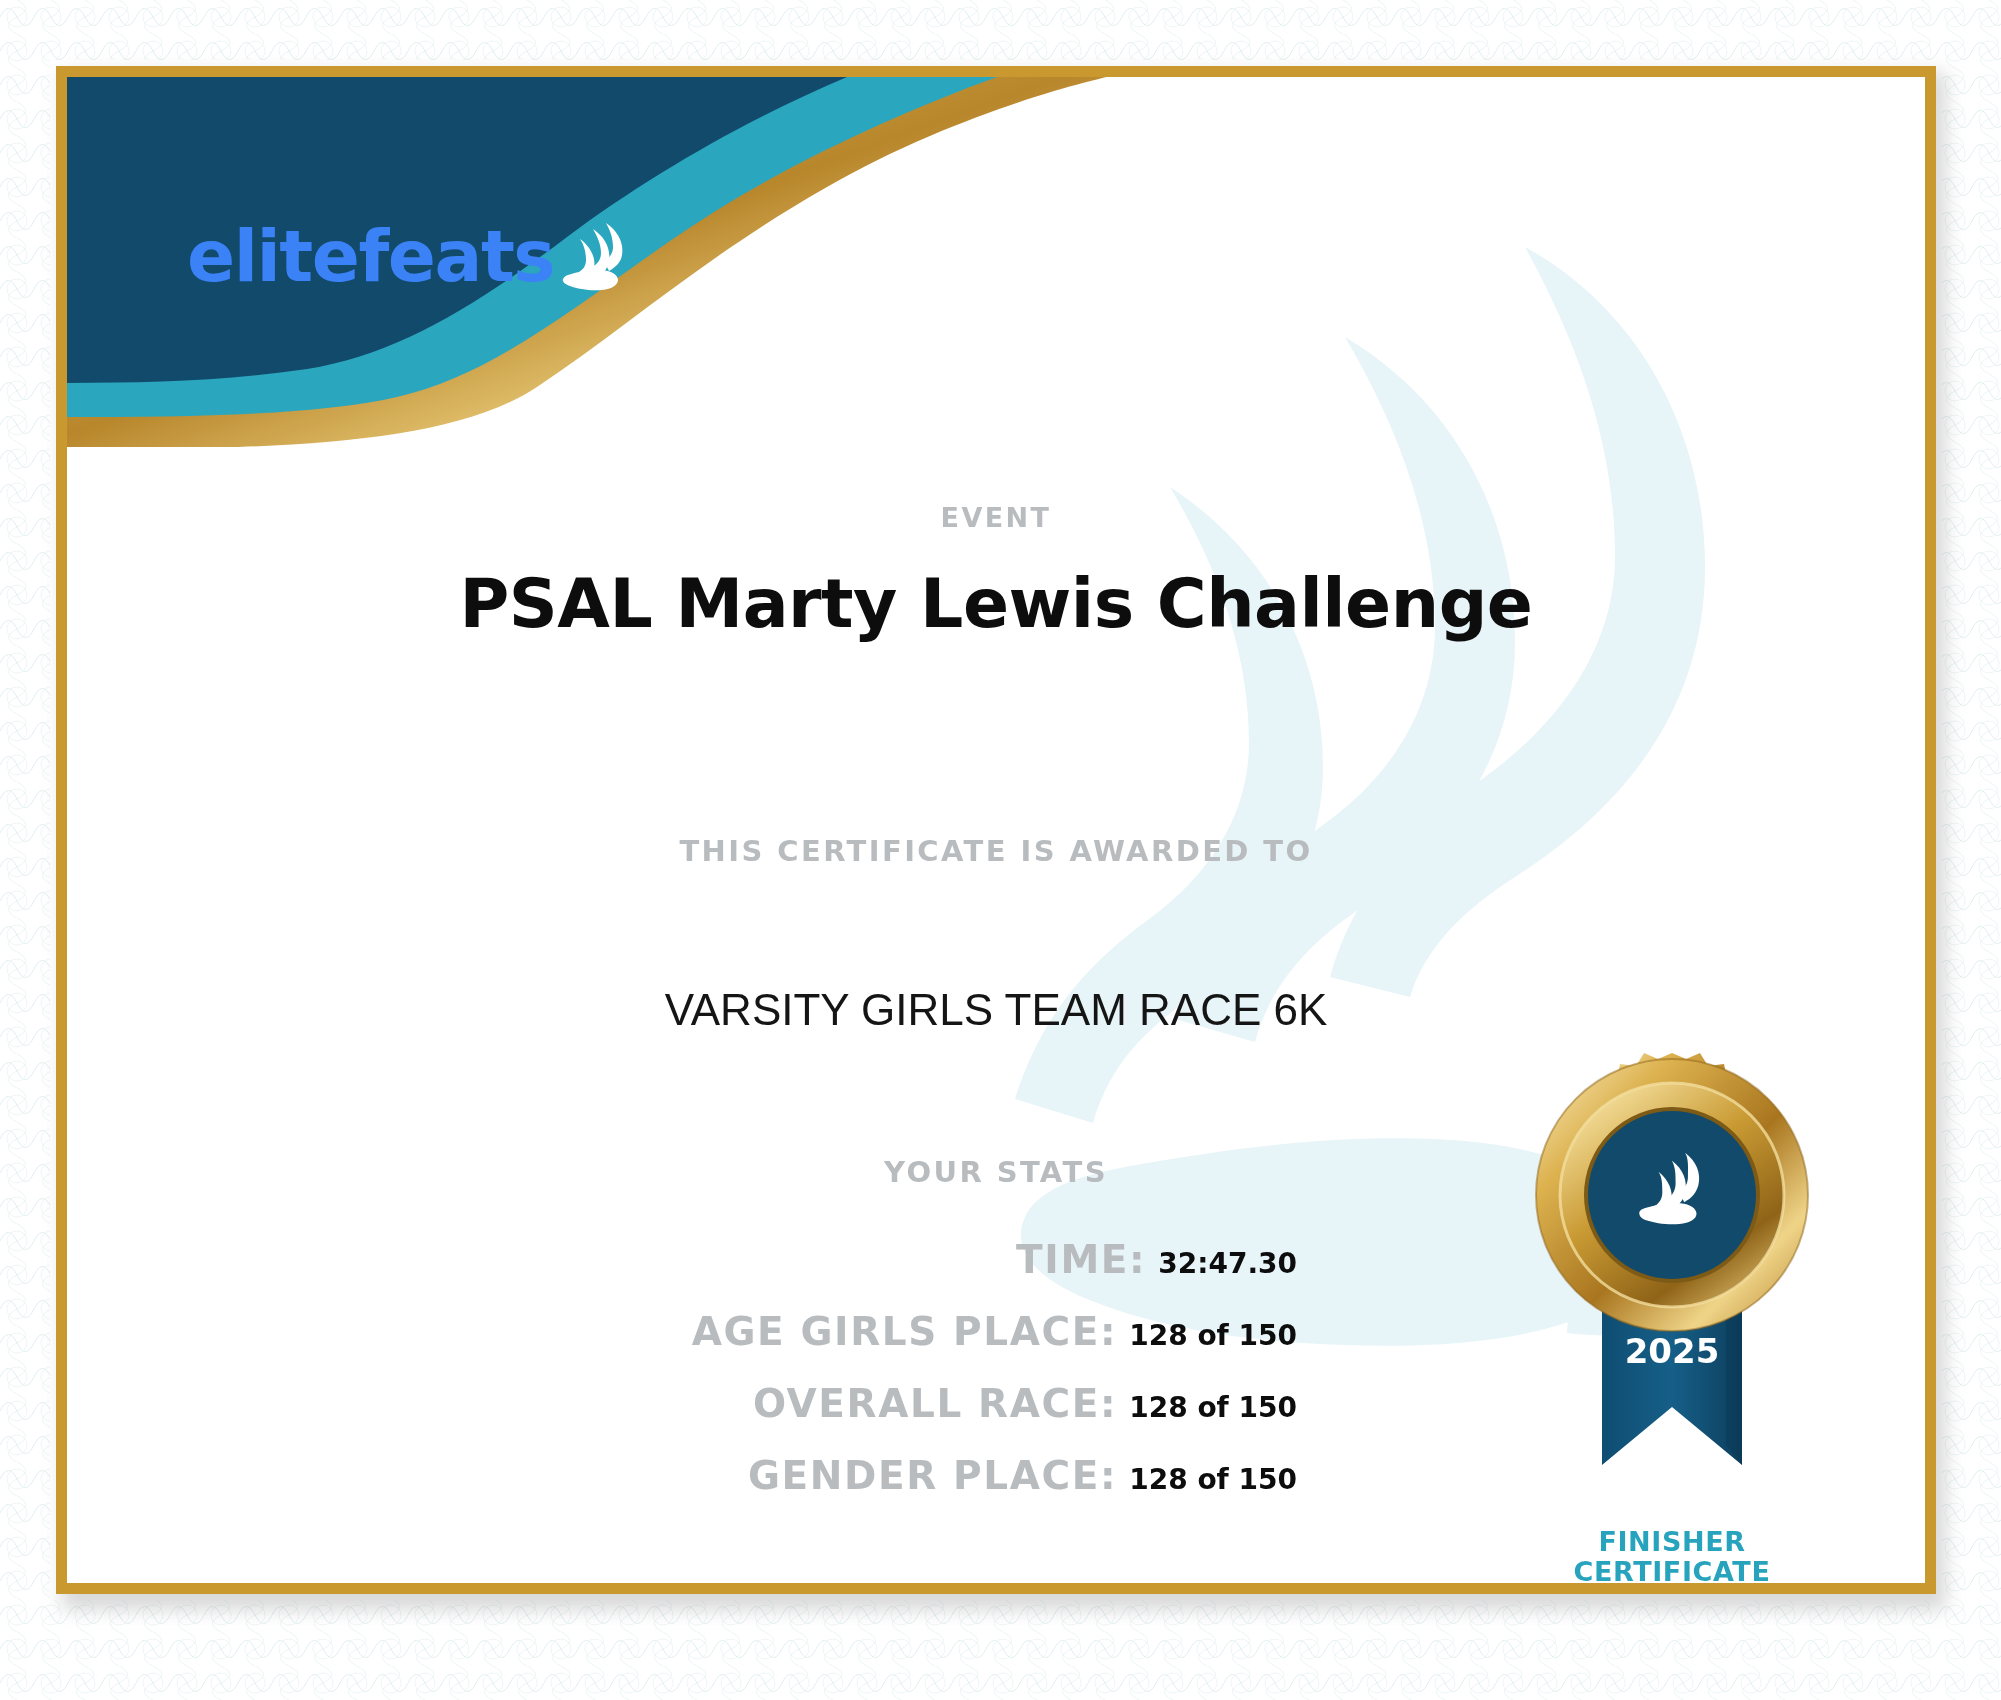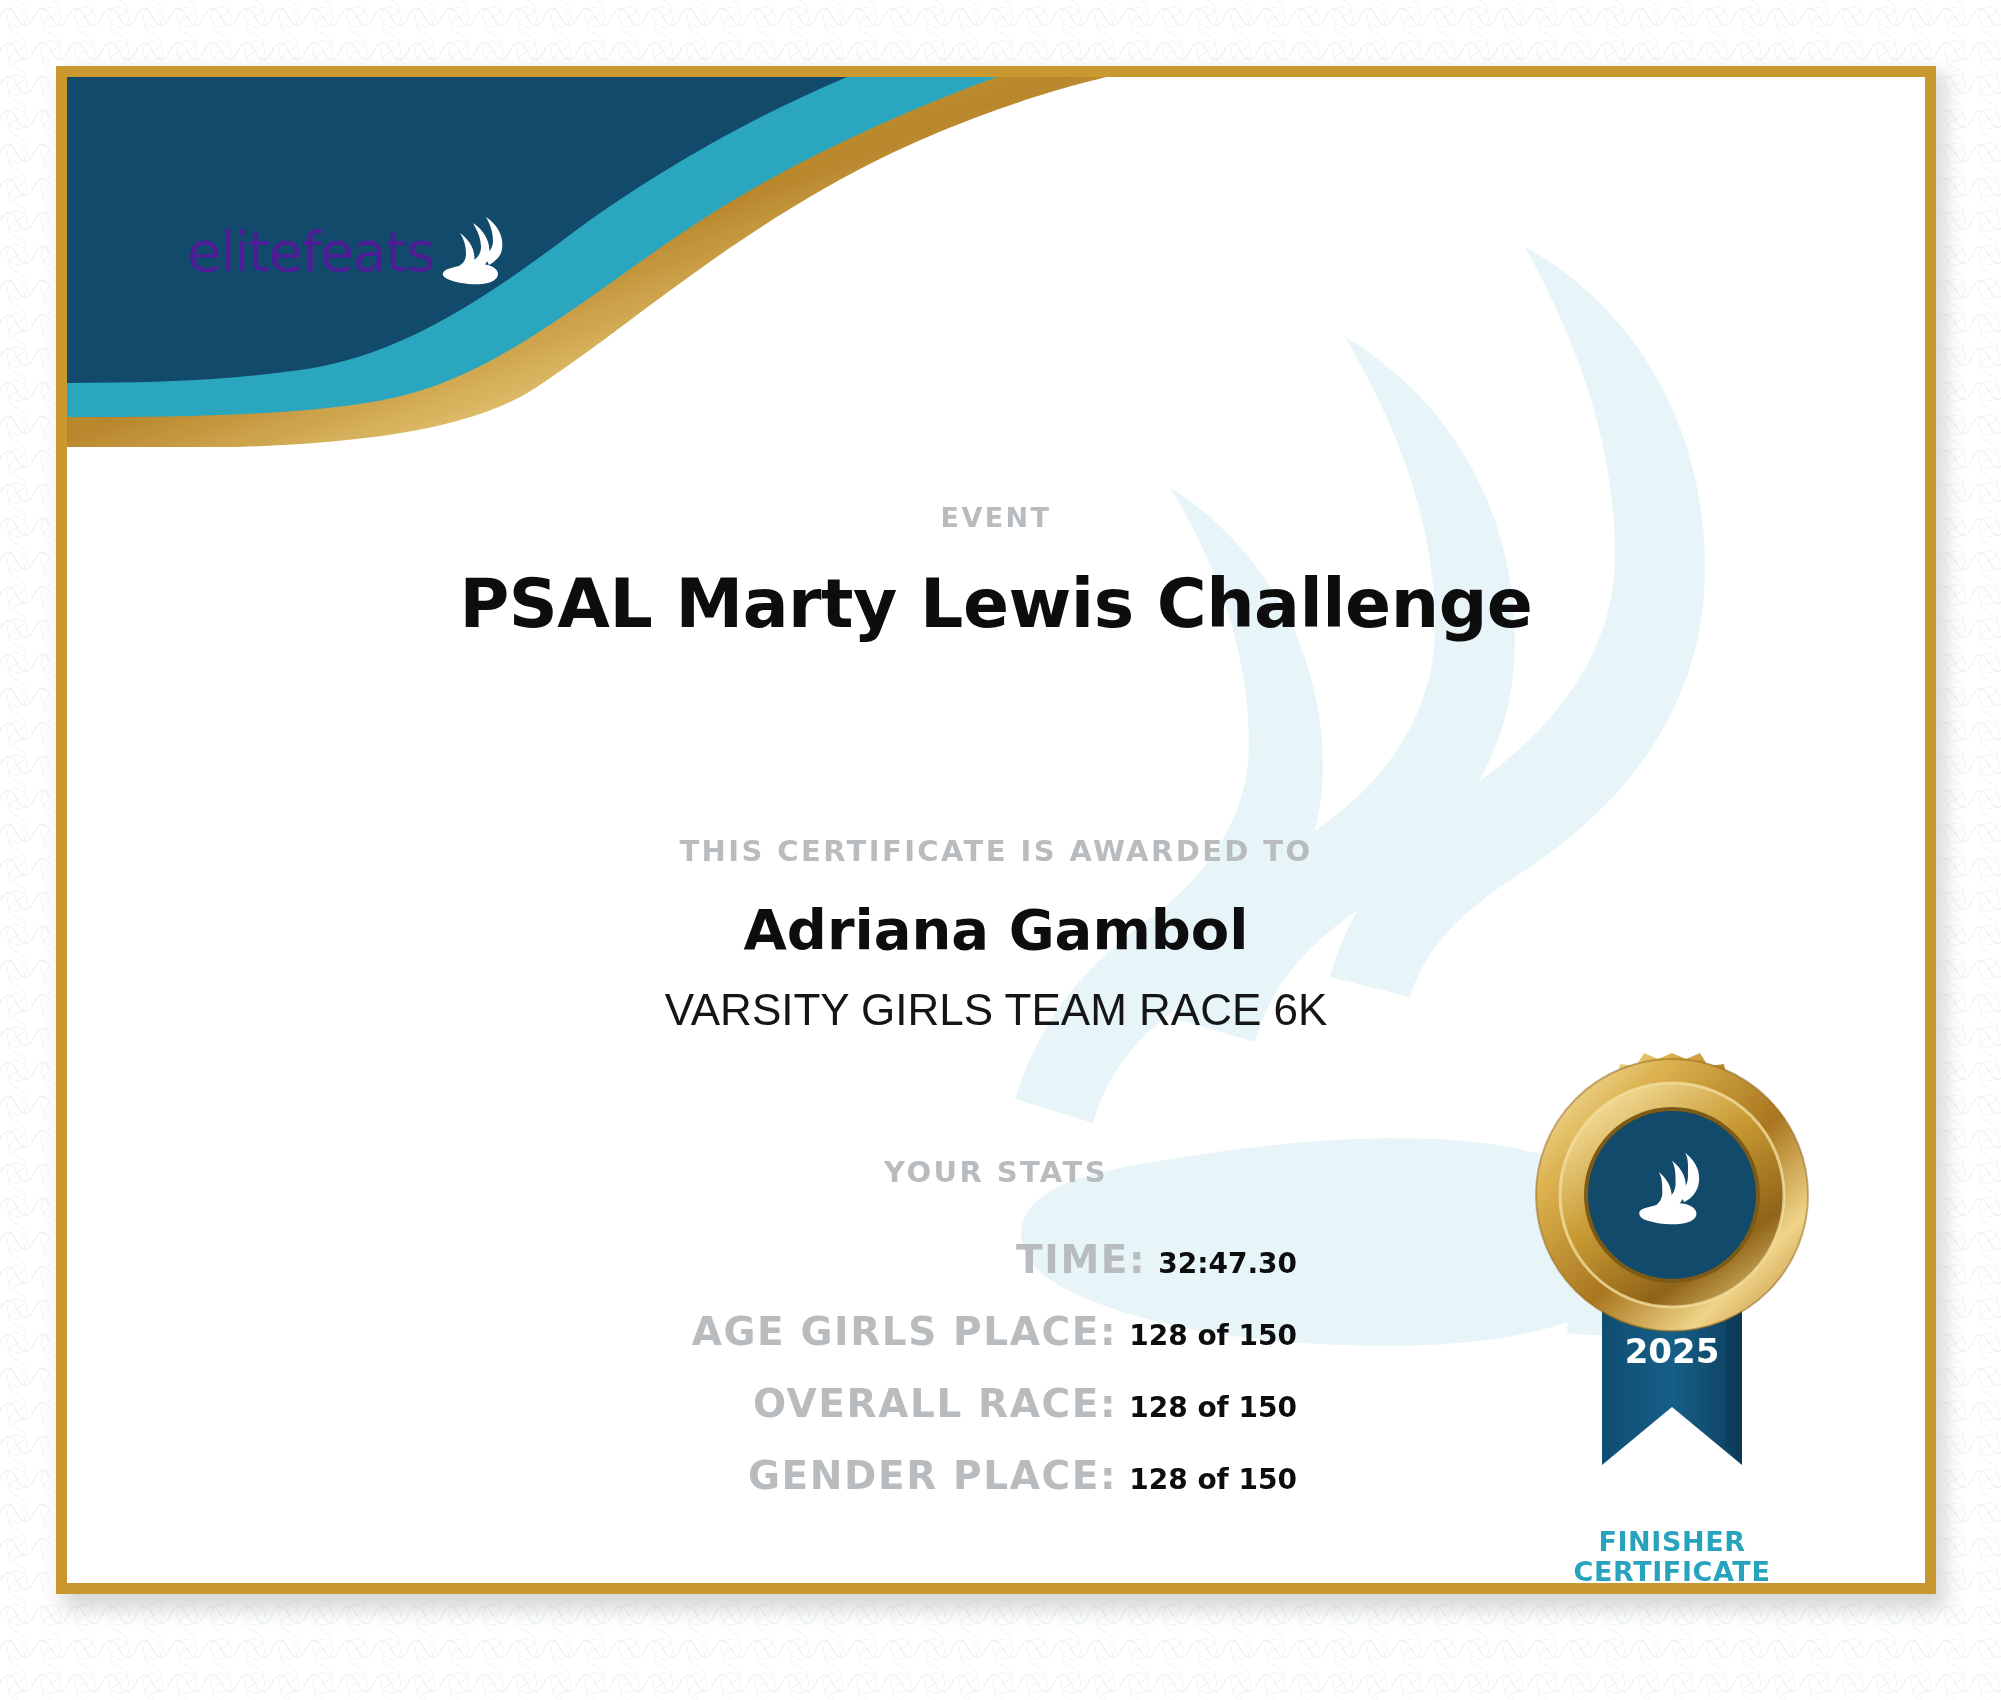--- a/index.html
+++ b/index.html
@@ -82,23 +82,23 @@
   
   .logo {
     position: absolute;
     left: 120px;
     top: 138px;
     display: flex;
     align-items: center;
     gap: 6px;
   }
   .logo-text {
-    color: #4c1d95;
-    font-size: 56px;
-    font-weight: normal;
+    color: #3b82f6;
+    font-size: 71px;
+    font-weight: bold;
     letter-spacing: -1.5px;
     font-family: "DejaVu Sans", sans-serif;
   }
   .logo-mark { display: block; }
 
   
   .content {
     position: absolute;
     left: 0;
     top: 0;
@@ -273,21 +273,20 @@
           </g>
         </svg>
       </div>
 
       <div class="content">
 
         <div class="label event-label">EVENT</div>
         <div class="event-name">PSAL Marty Lewis Challenge</div>
 
         <div class="label awarded-label">THIS CERTIFICATE IS AWARDED TO</div>
-        <div class="recipient">Adriana Gambol</div>
         <div class="division">VARSITY GIRLS TEAM RACE 6K</div>
 
         <div class="label stats-label">YOUR STATS</div>
 
         <div class="stats">
           <div class="stat-row">
             <span class="stat-key">TIME:</span>
             <span class="stat-val">32:47.30</span>
           </div>
           <div class="stat-row">

